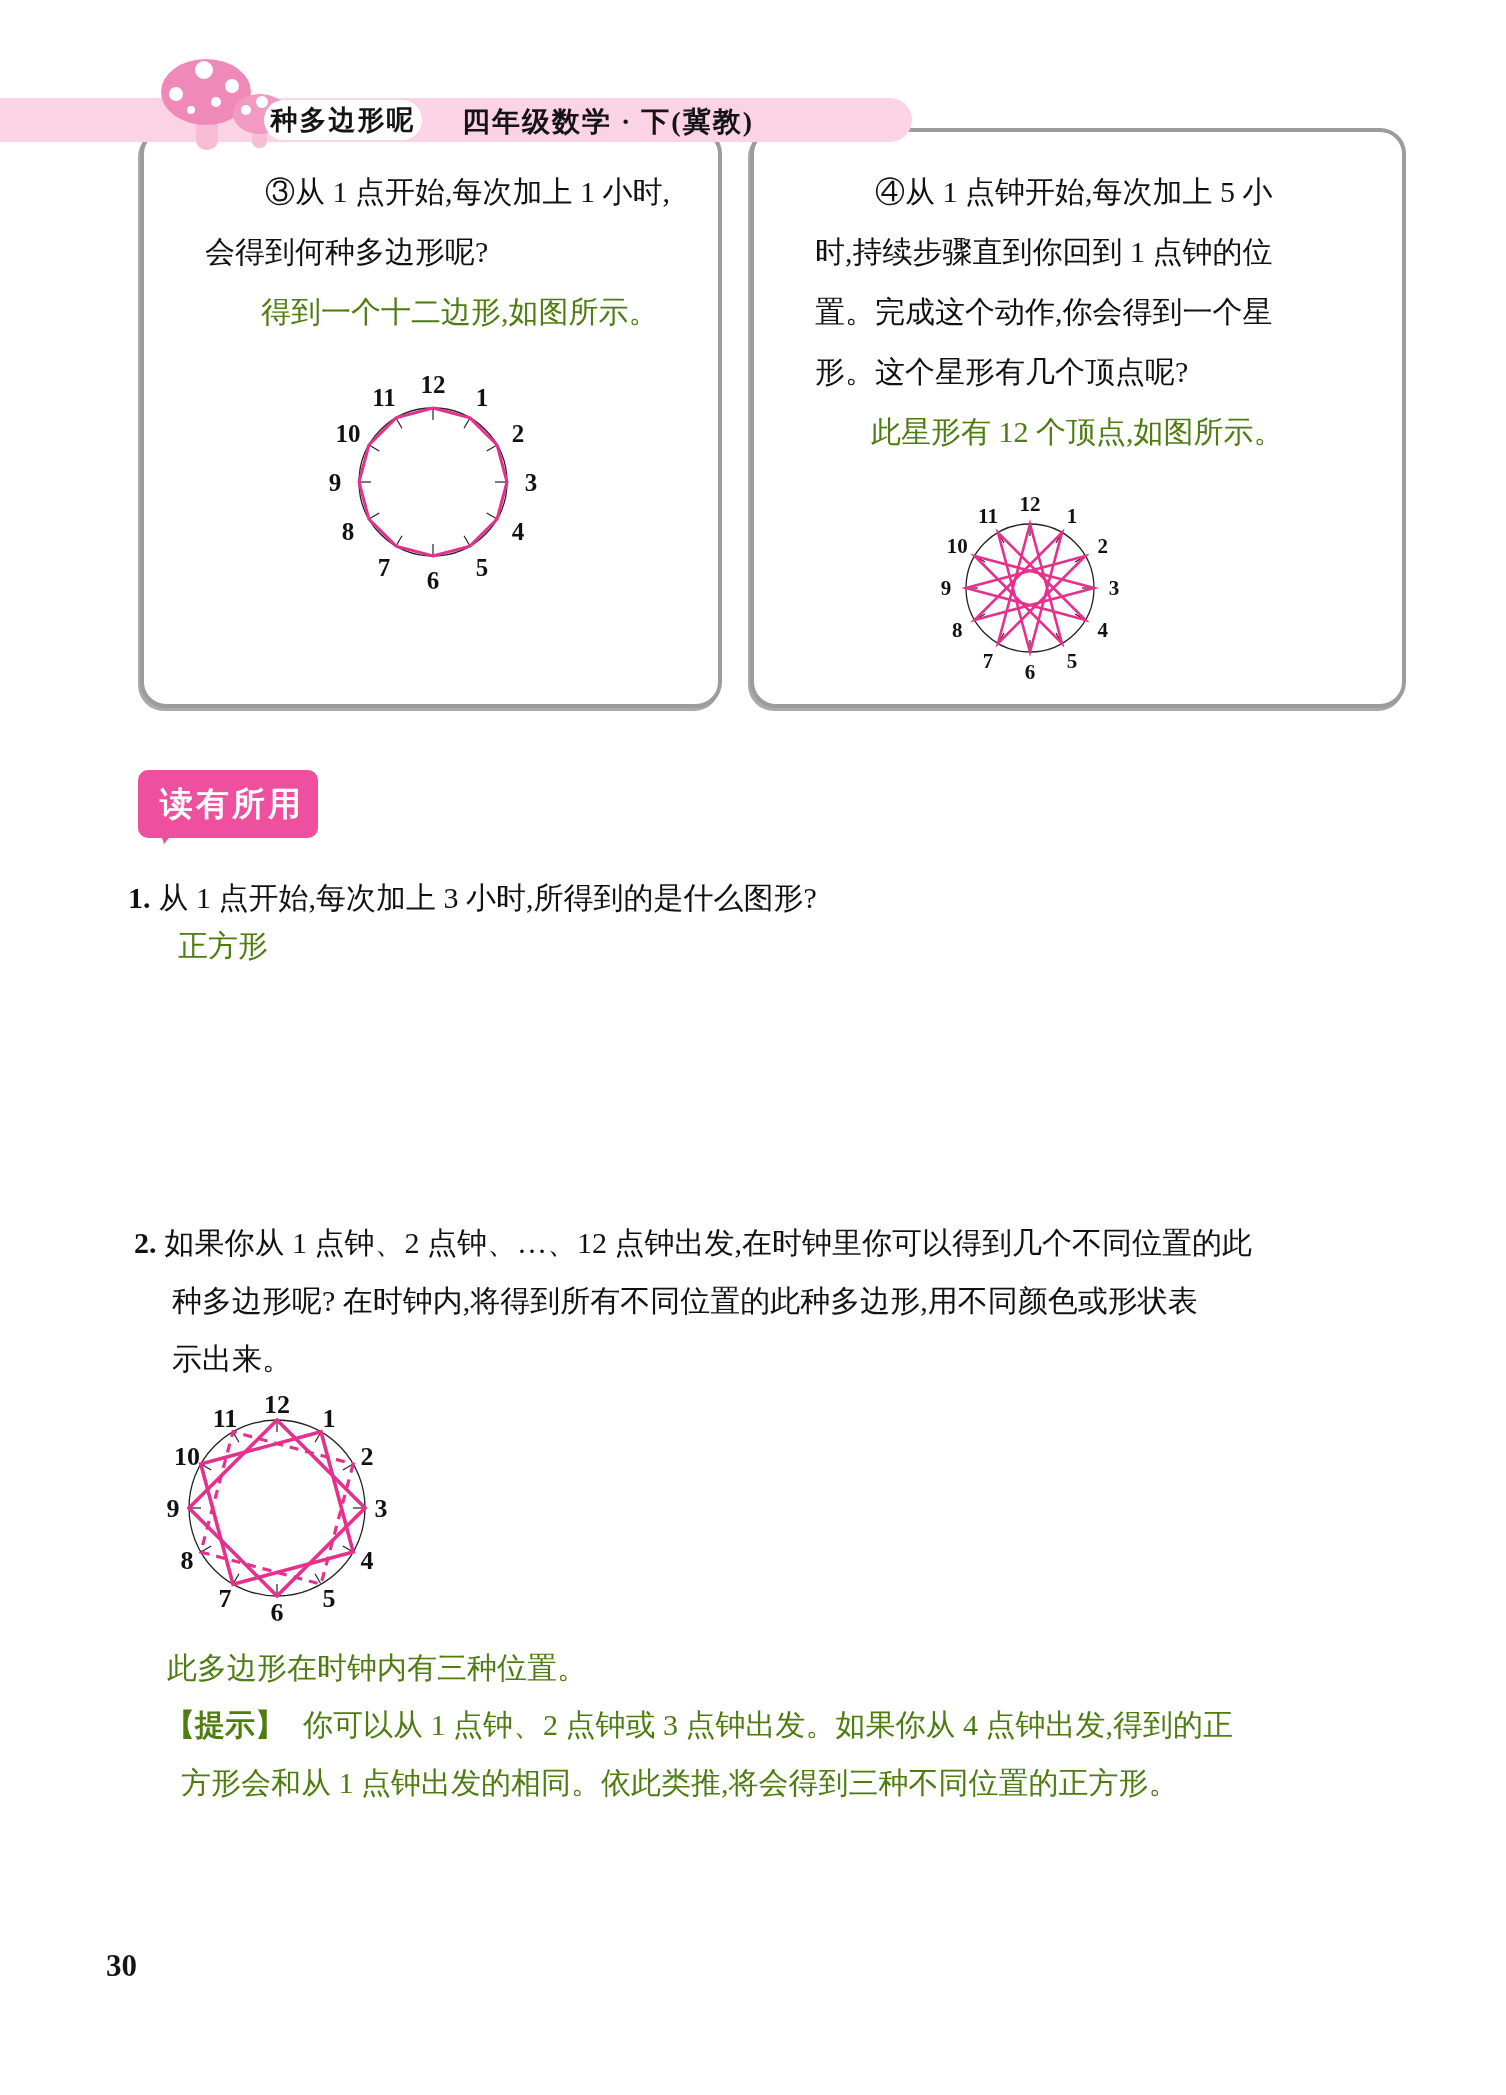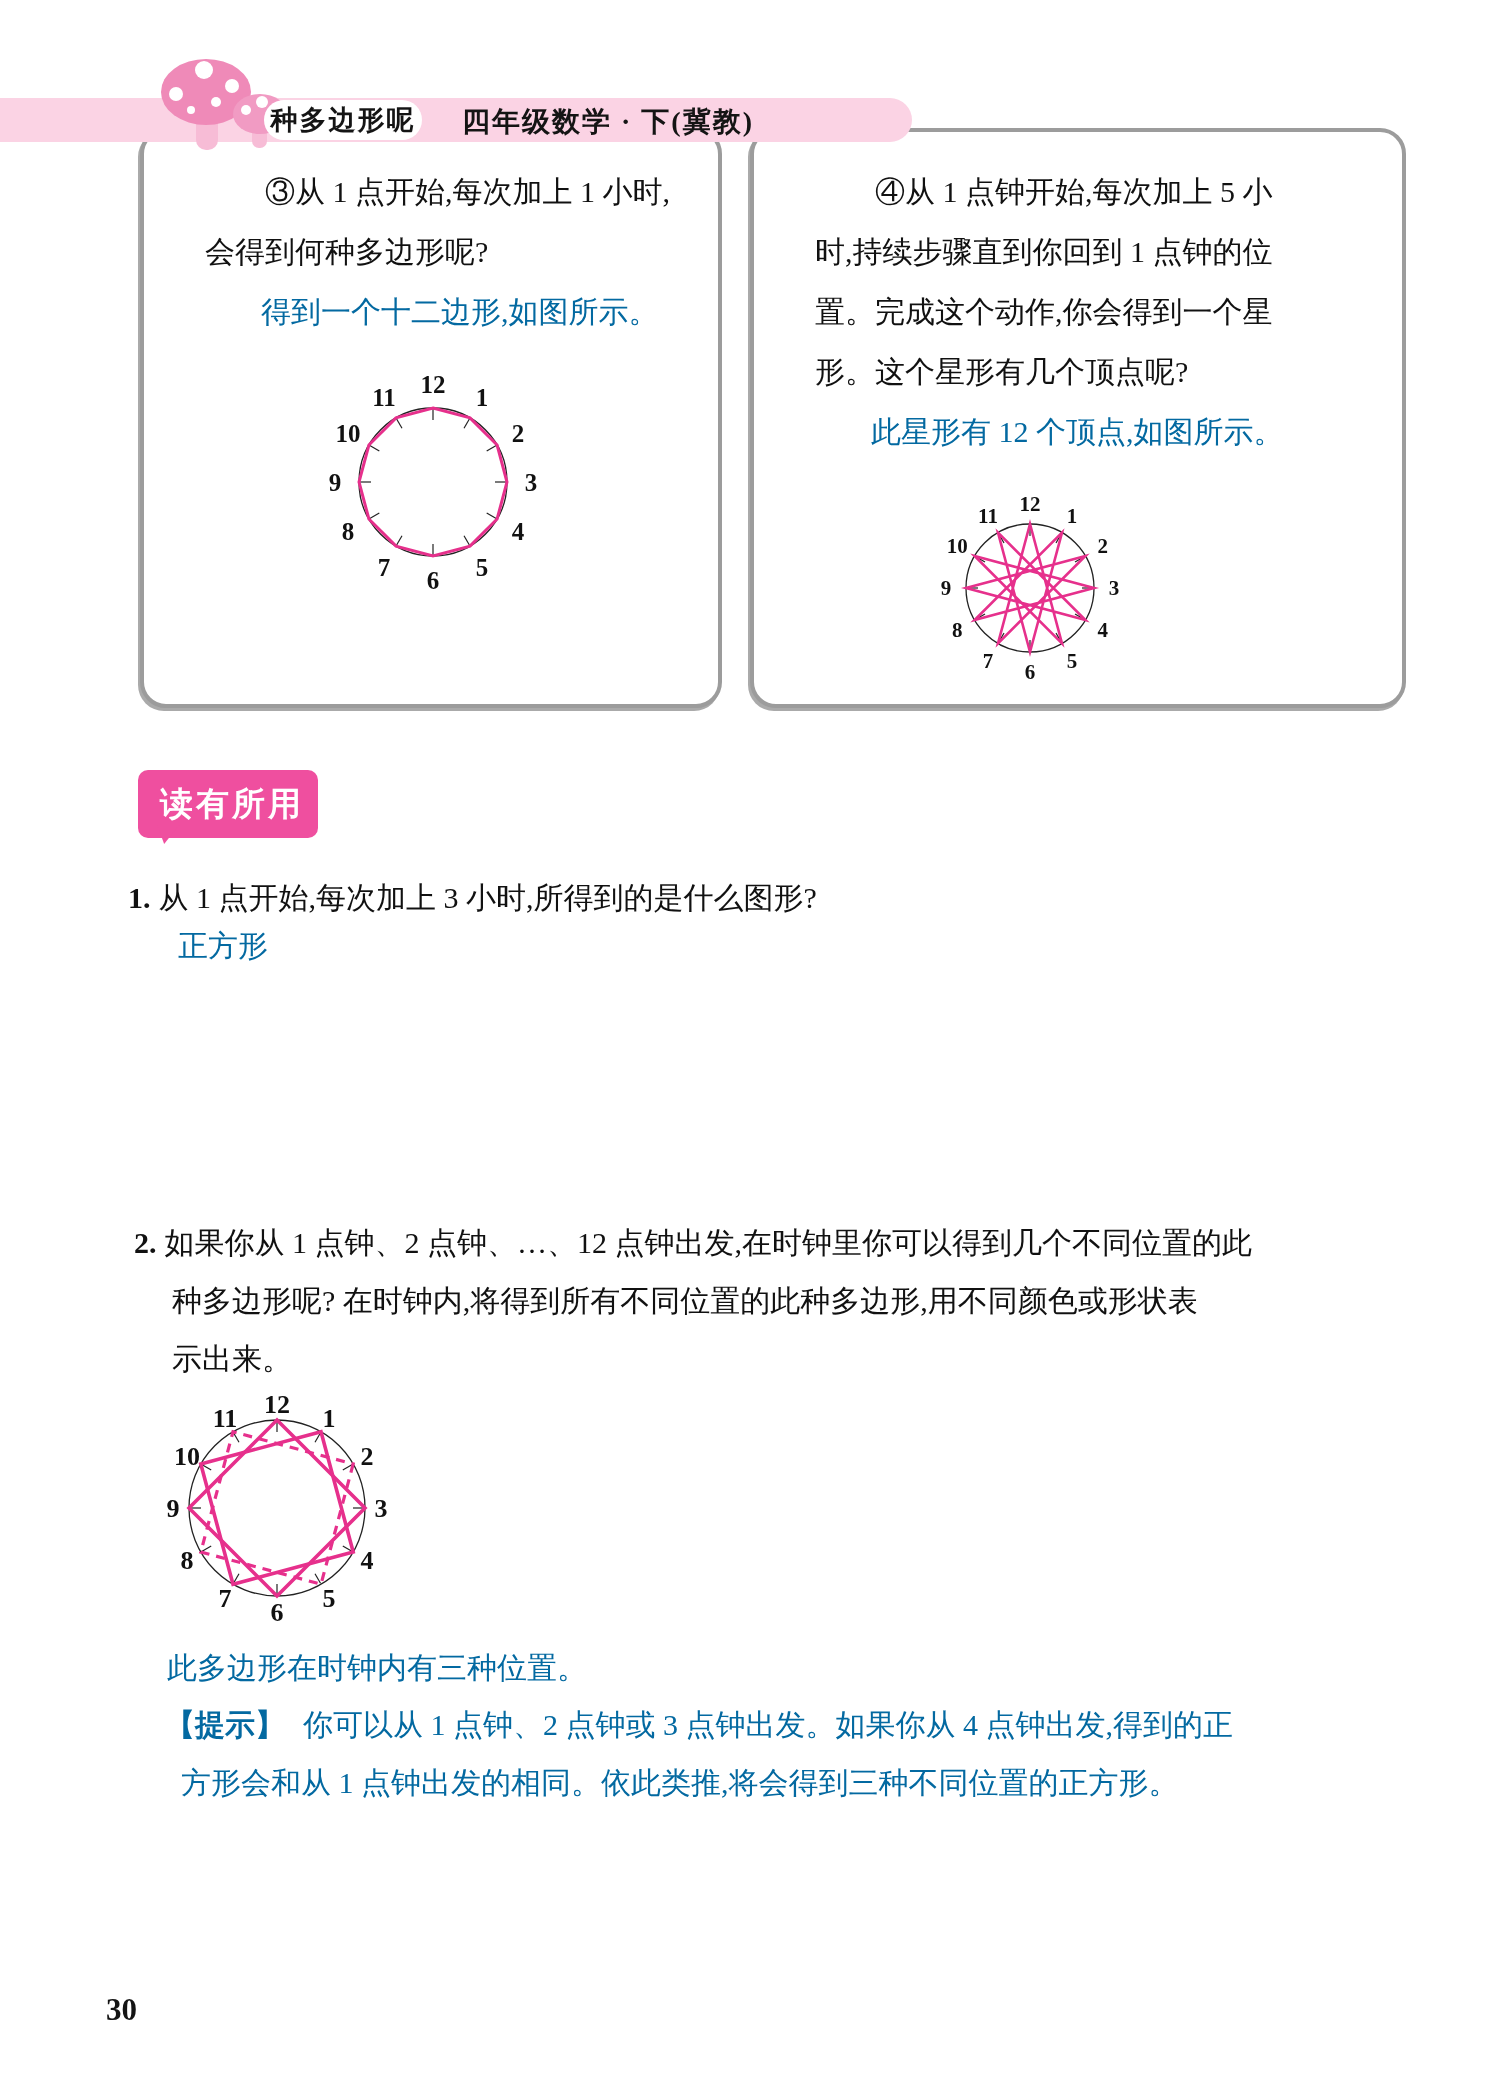--- a/index.html
+++ b/index.html
@@ -18,21 +18,21 @@
            letter-spacing:2px;color:#141414;}
 
   
   .pbox{position:absolute;top:128px;height:580px;border:4px solid #9c9c9c;border-radius:26px;
         background:#ffffff;box-sizing:border-box;box-shadow:-2px 3px 0 #aaaaaa;}
   .box1{left:140px;width:582px;}
   .box2{left:750px;width:656px;}
   .box-text{padding:30px 22px 0 26px;font-size:30px;line-height:60px;}
   .bline{white-space:nowrap;margin-left:35px;}
   .indent{text-indent:60px;}
-  .pink{color:#0369a1;font-family:Liberation Serif, serif;}
+  .pink{color:#4d7c0f;font-family:Liberation Serif, serif;}
   .answer-indent{text-indent:56px;}
 
   .clock{position:absolute;}
   .clock-a{left:273px;top:347px;}
   .clock-b{left:890px;top:463px;}
   .clock-c{left:117px;top:1358px;}
 
   
   .badge{position:absolute;left:138px;top:770px;width:172px;height:68px;background:#ef4f9f;
          border-radius:10px;display:flex;align-items:center;justify-content:center;z-index:2;padding-left:8px;}
@@ -47,21 +47,21 @@
   .q1{left:128px;top:876px;}
   .a1{left:178px;top:924px;}
   .q2{left:134px;top:1214px;font-size:30px;}
   .q2 .qline{line-height:58px;white-space:nowrap;}
   .q2 .cont{padding-left:38px;}
   .a2{left:167px;top:1646px;}
   .hint1{left:165px;top:1703px;}
   .hint2{left:181px;top:1761px;}
   .hint-label{font-weight:bold;padding-right:18px;}
 
-  .pagenum{position:absolute;left:106px;top:1992px;font-size:31px;font-weight:bold;color:#141414;}
+  .pagenum{position:absolute;left:106px;top:1948px;font-size:31px;font-weight:bold;color:#141414;}
 </style>
 </head>
 <body>
 
 <div class="page">
 
   <div class="header-bar"></div>
   <svg class="mushrooms" width="132" height="100" viewBox="0 0 132 100">
     <rect x="38" y="58" width="22" height="40" rx="10" fill="#f7bcd6"></rect>
     <ellipse cx="48" cy="40" rx="45" ry="33" fill="#ef8ab8"></ellipse>

